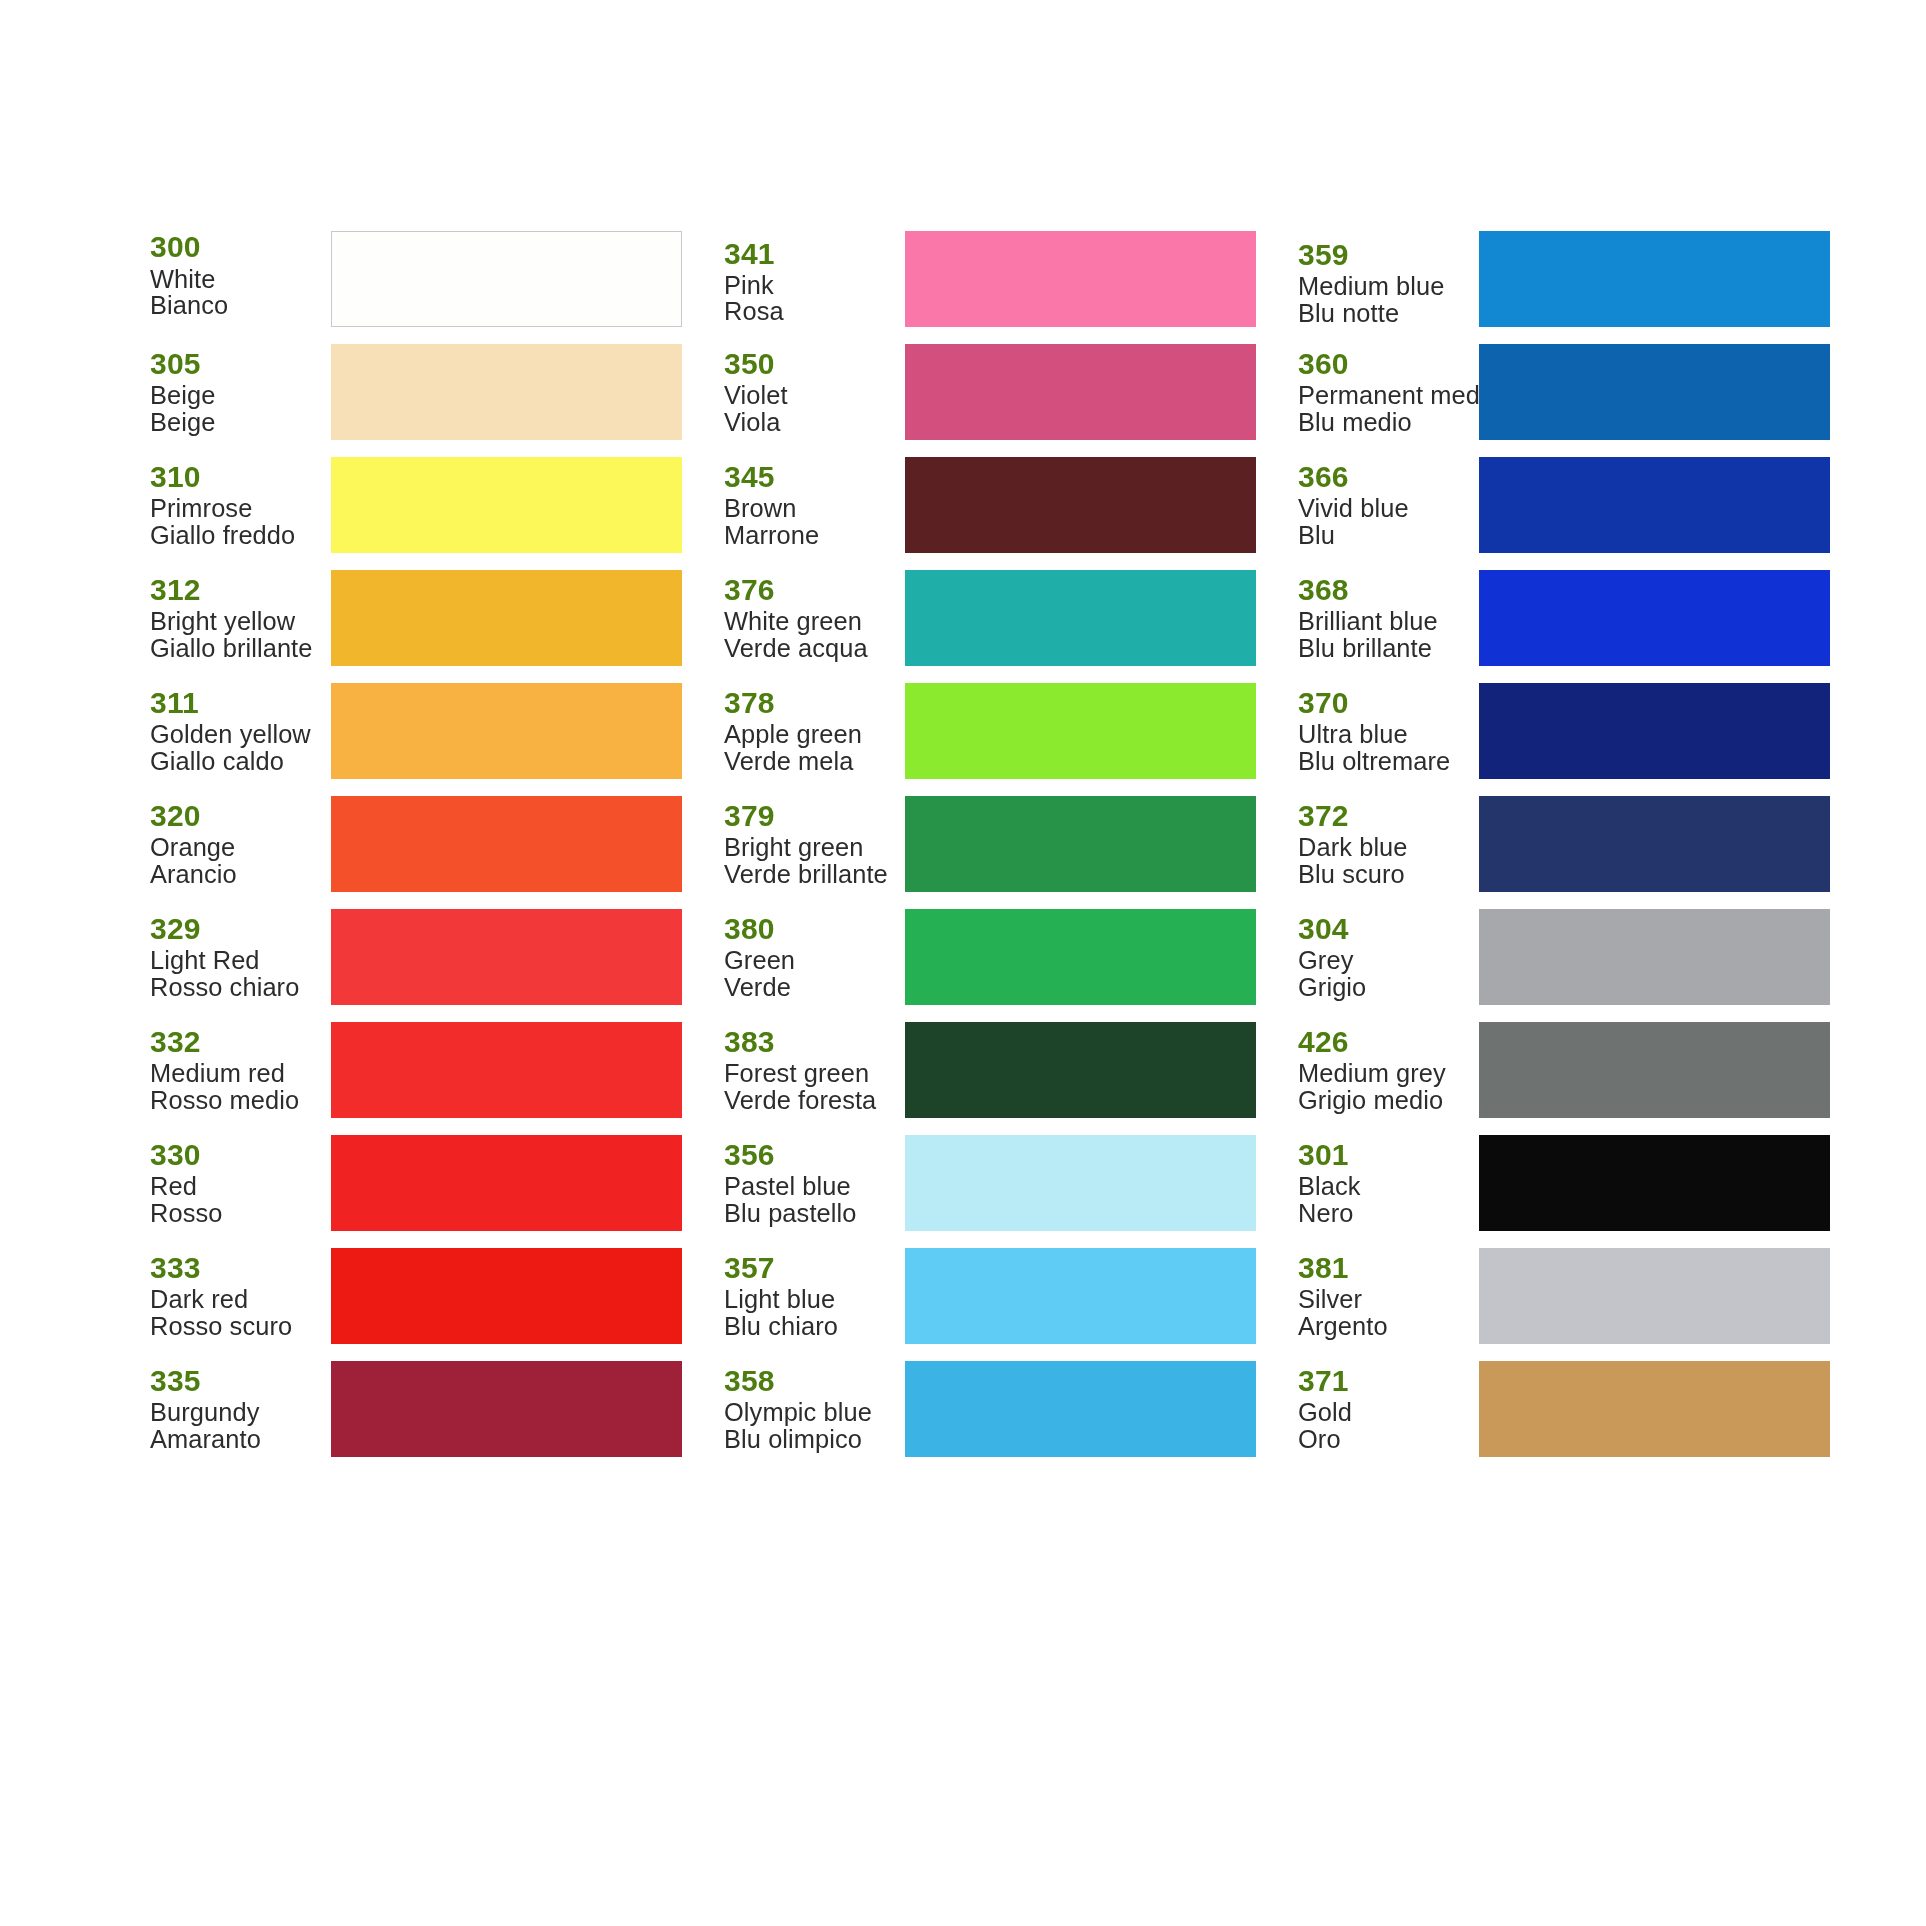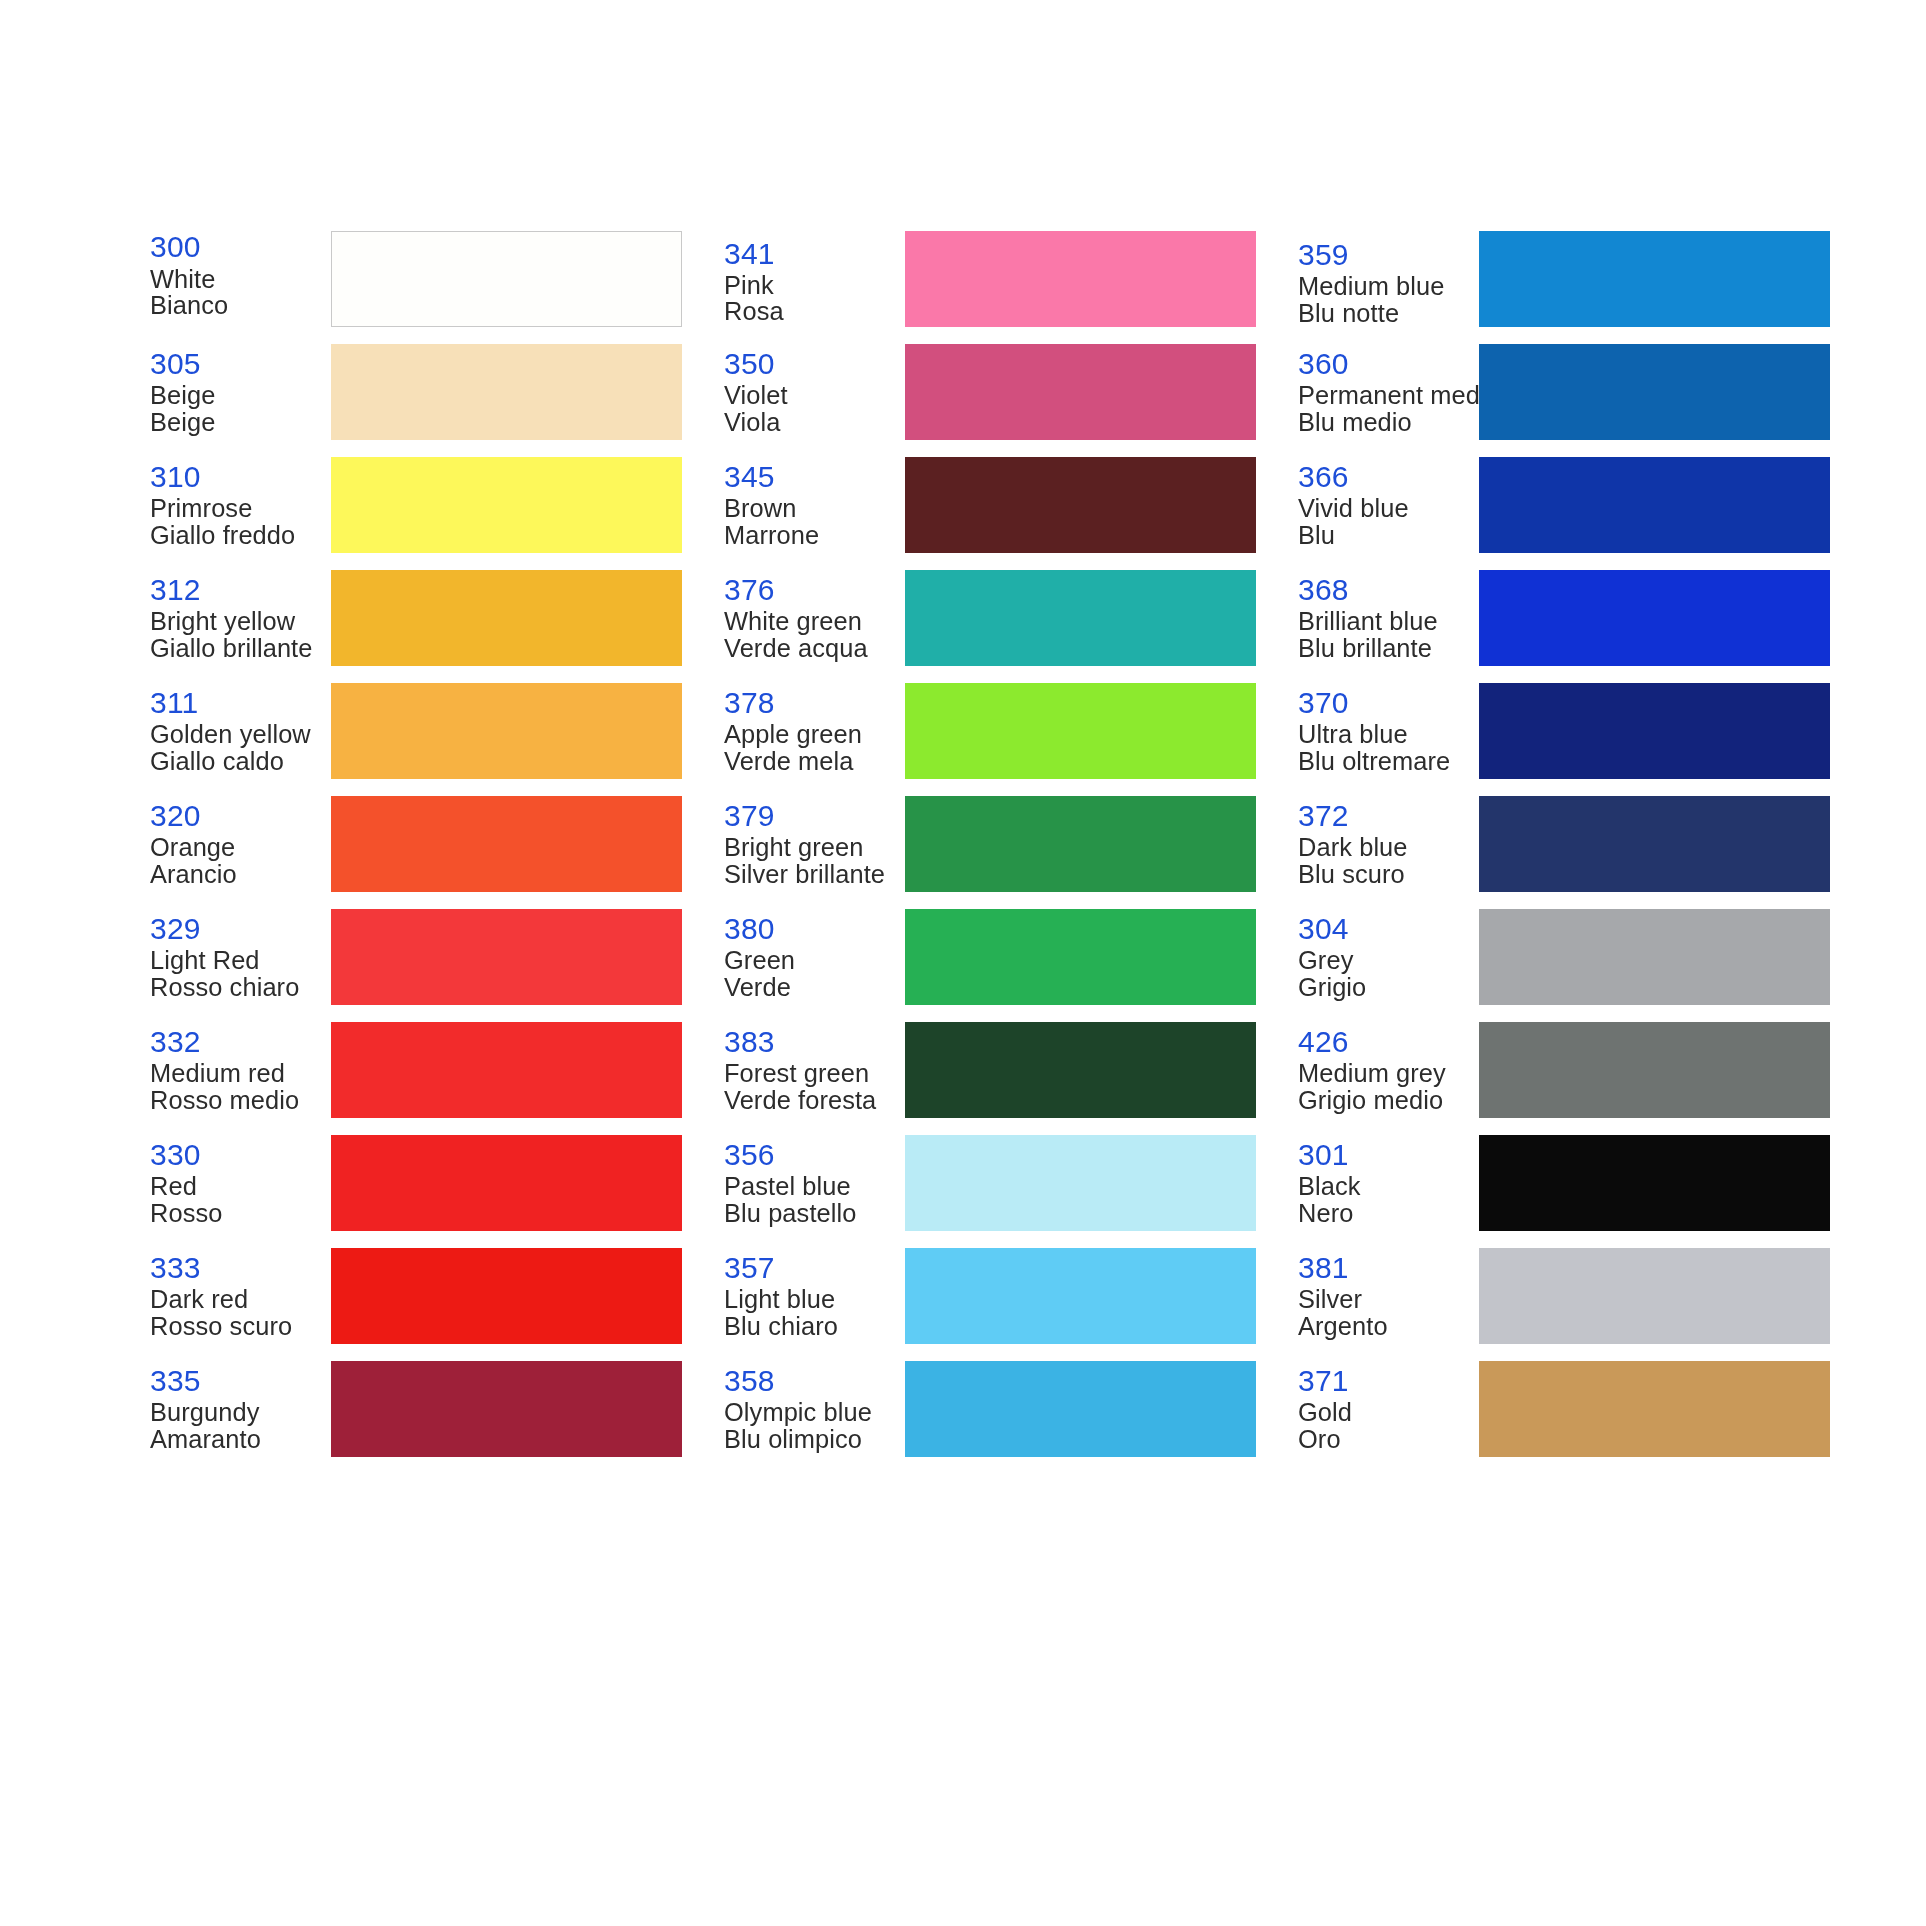--- a/index.html
+++ b/index.html
@@ -56,22 +56,22 @@
     padding-right: 4.6px;
     box-sizing: border-box;
     display: flex;
     flex-direction: column;
     justify-content: center;
     line-height: 1.03;
   }
 
   .code {
     font-size: 30px;
-    font-weight: 400;
-    color: #1d4ed8;
+    font-weight: 700;
+    color: #4d7c0f;
     letter-spacing: 0.2px;
     margin-bottom: 2.3px;
   }
 
   .name-en, .name-it {
     font-size: 25.4px;
     font-weight: 400;
     color: #2c2c2c;
     letter-spacing: 0.1px;
     white-space: nowrap;
@@ -226,21 +226,21 @@
             <div class="code">378</div>
             <div class="name-en">Apple green</div>
             <div class="name-it">Verde mela</div>
           </div>
           <div class="swatch" style="background-color: rgb(140, 234, 46);"></div>
         </div>
         <div class="color-row">
           <div class="label-block">
             <div class="code">379</div>
             <div class="name-en">Bright green</div>
-            <div class="name-it">Silver brillante</div>
+            <div class="name-it">Verde brillante</div>
           </div>
           <div class="swatch" style="background-color: rgb(39, 147, 72);"></div>
         </div>
         <div class="color-row">
           <div class="label-block">
             <div class="code">380</div>
             <div class="name-en">Green</div>
             <div class="name-it">Verde</div>
           </div>
           <div class="swatch" style="background-color: rgb(38, 176, 84);"></div>

